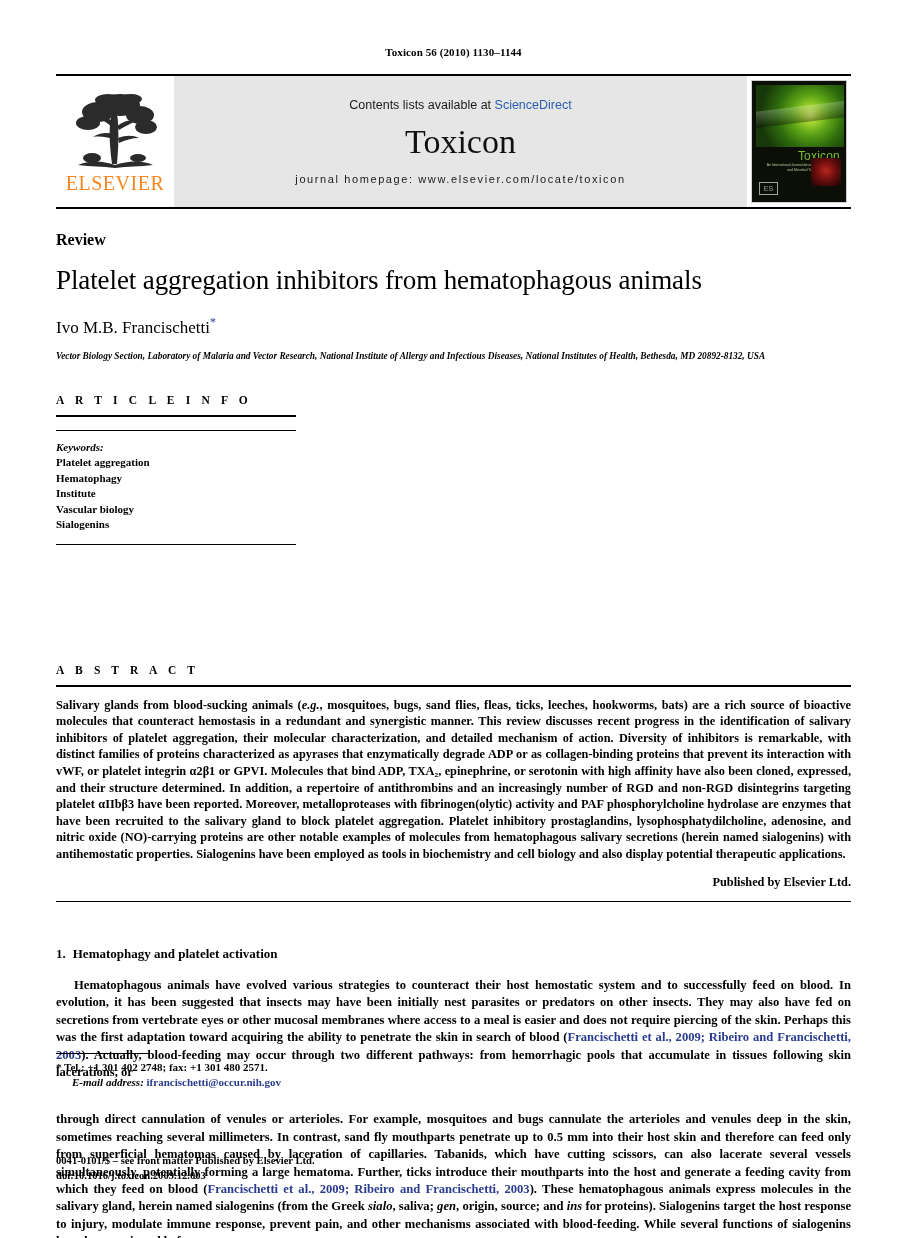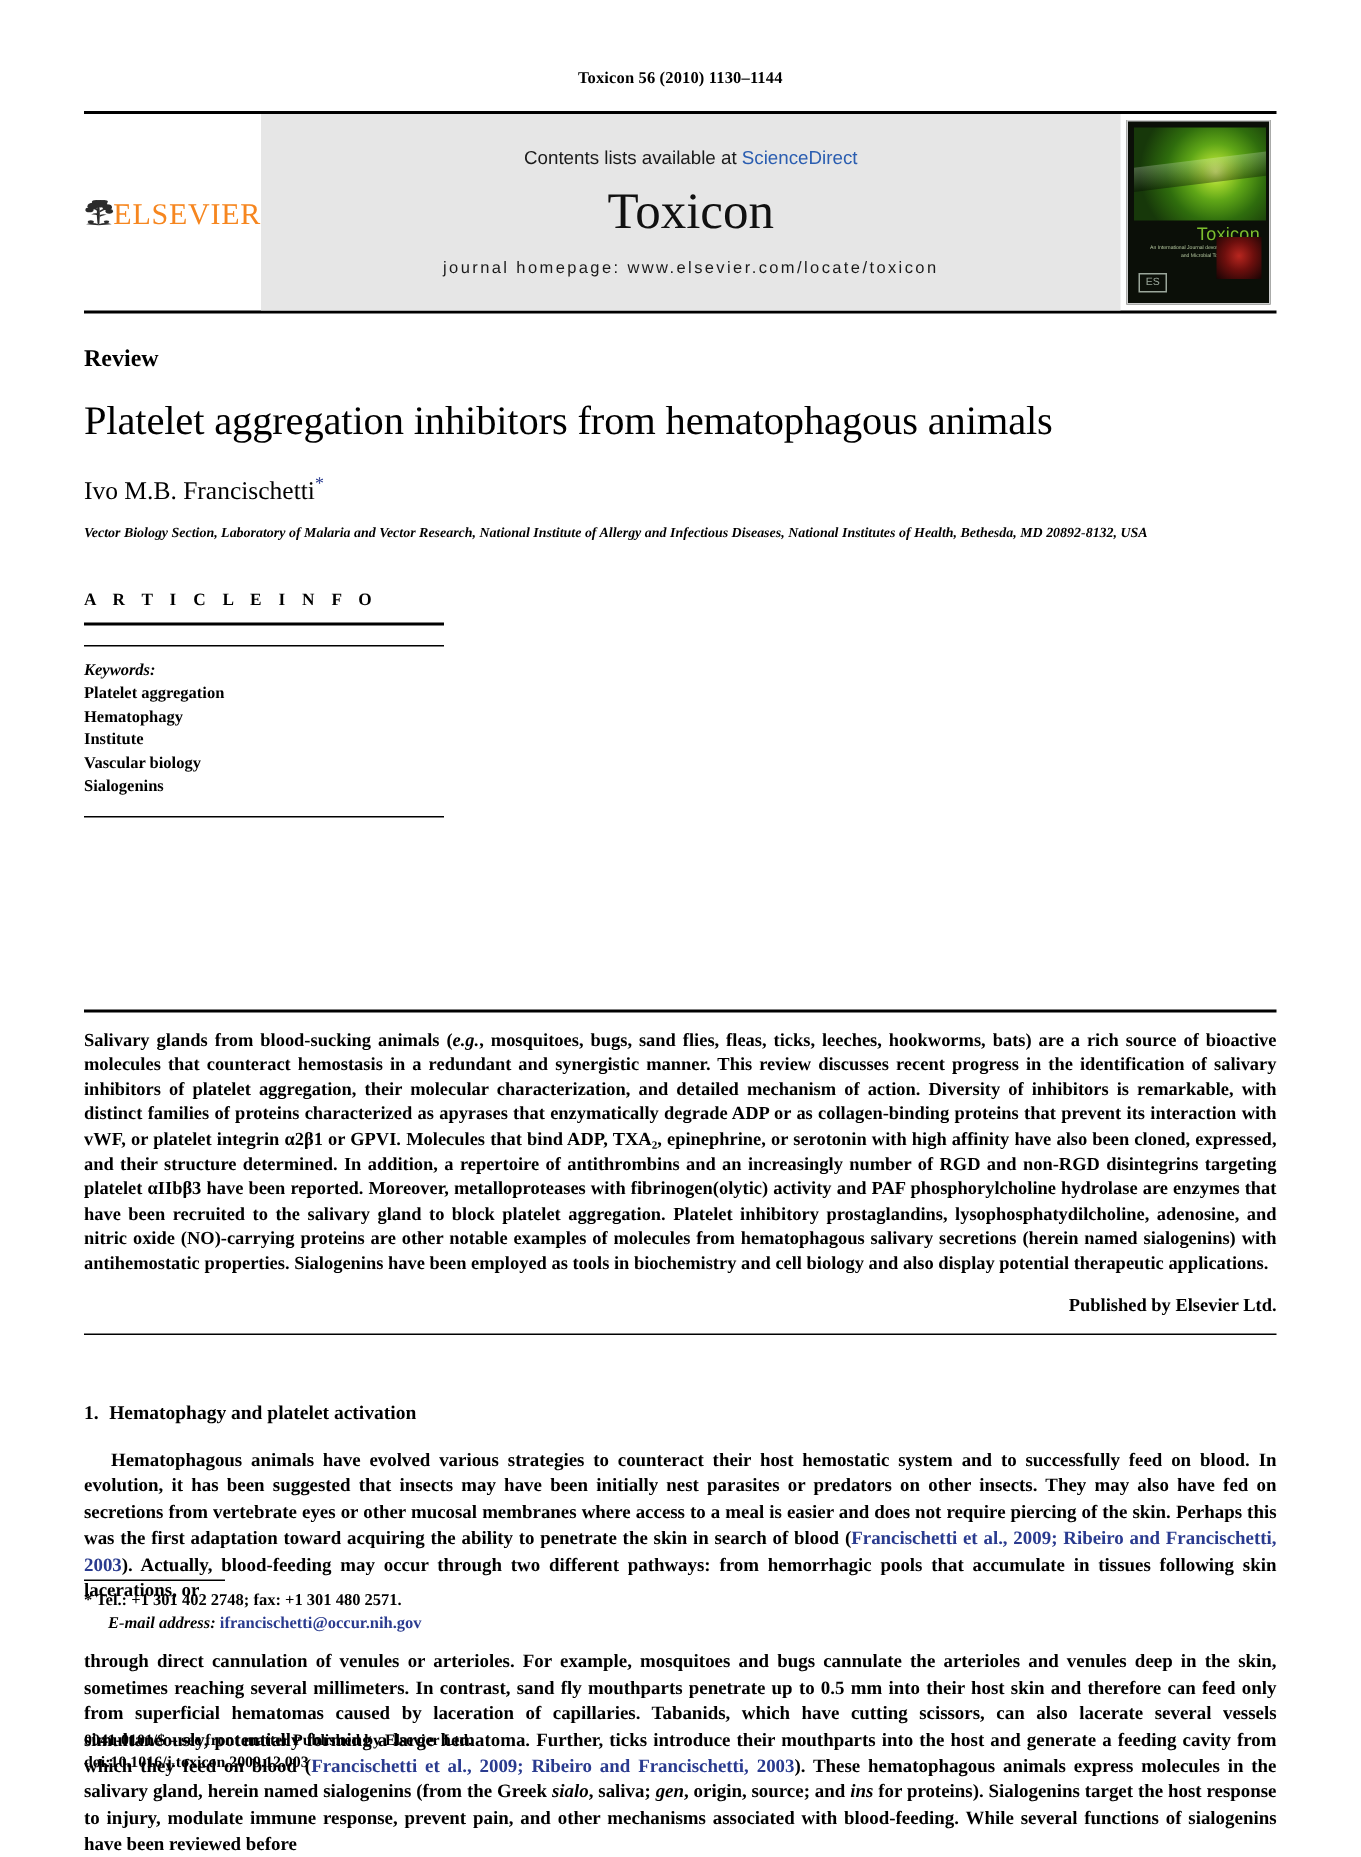--- a/index.html
+++ b/index.html
@@ -38,21 +38,21 @@
     border-top: 2.5px solid #000;
     border-bottom: 2.5px solid #000;
     height: 131px;
     display: flex;
     align-items: stretch;
   }
   .elsevier-box {
     width: 118px;
     flex: 0 0 118px;
     display: flex;
-    flex-direction: row;
+    flex-direction: column;
     align-items: center;
     justify-content: center;
     padding: 3px 0 2px;
     box-sizing: border-box;
     text-align: center;
   }
   .tree-svg { display: block; }
   .elsevier-word {
     font-family: "Liberation Serif", serif;
     color: #f6861f;
@@ -384,20 +384,21 @@
         <div class="info-line">Platelet aggregation</div>
         <div class="info-line">Hematophagy</div>
         <div class="info-line">Institute</div>
         <div class="info-line">Vascular biology</div>
         <div class="info-line">Sialogenins</div>
       </div>
       <div class="info-rule-bottom"></div>
     </div>
 
     <div class="col-abstract">
+      <div class="section-caps">A B S T R A C T</div>
       <div class="rule-thick"></div>
       <p class="abstract-body"><span>Salivary glands from blood-sucking animals (</span><i>e.g.</i><span>, mosquitoes, bugs, sand flies, fleas, ticks, leeches, hookworms, bats) are a rich source of bioactive molecules that counteract hemostasis in a redundant and synergistic manner. This review discusses recent progress in the identification of salivary inhibitors of platelet aggregation, their molecular characterization, and detailed mechanism of action. Diversity of inhibitors is remarkable, with distinct families of proteins characterized as apyrases that enzymatically degrade ADP or as collagen-binding proteins that prevent its interaction with vWF, or platelet integrin α2β1 or GPVI. Molecules that bind ADP, TXA₂, epinephrine, or serotonin with high affinity have also been cloned, expressed, and their structure determined. In addition, a repertoire of antithrombins and an increasingly number of RGD and non-RGD disintegrins targeting platelet αIIbβ3 have been reported. Moreover, metalloproteases with fibrinogen(olytic) activity and PAF phosphorylcholine hydrolase are enzymes that have been recruited to the salivary gland to block platelet aggregation. Platelet inhibitory prostaglandins, lysophosphatydilcholine, adenosine, and nitric oxide (NO)-carrying proteins are other notable examples of molecules from hematophagous salivary secretions (herein named sialogenins) with antihemostatic properties. Sialogenins have been employed as tools in biochemistry and cell biology and also display potential therapeutic applications.</span></p>
       <div class="pub-line">Published by Elsevier Ltd.</div>
       <div class="abstract-rule-bottom"></div>
     </div>
   </div>
 
   <div class="body-cols">
 
     <div class="bcol">

